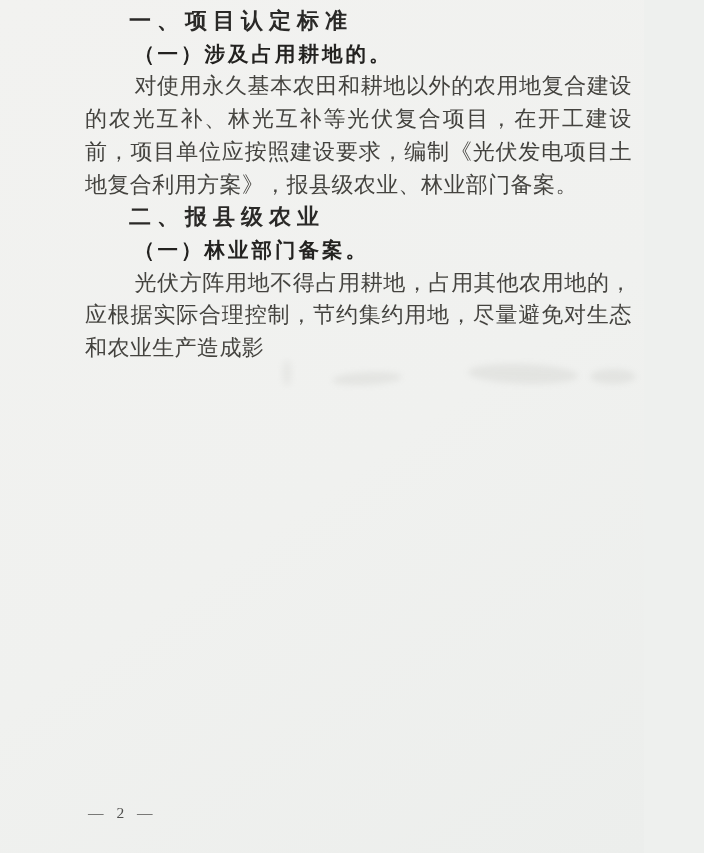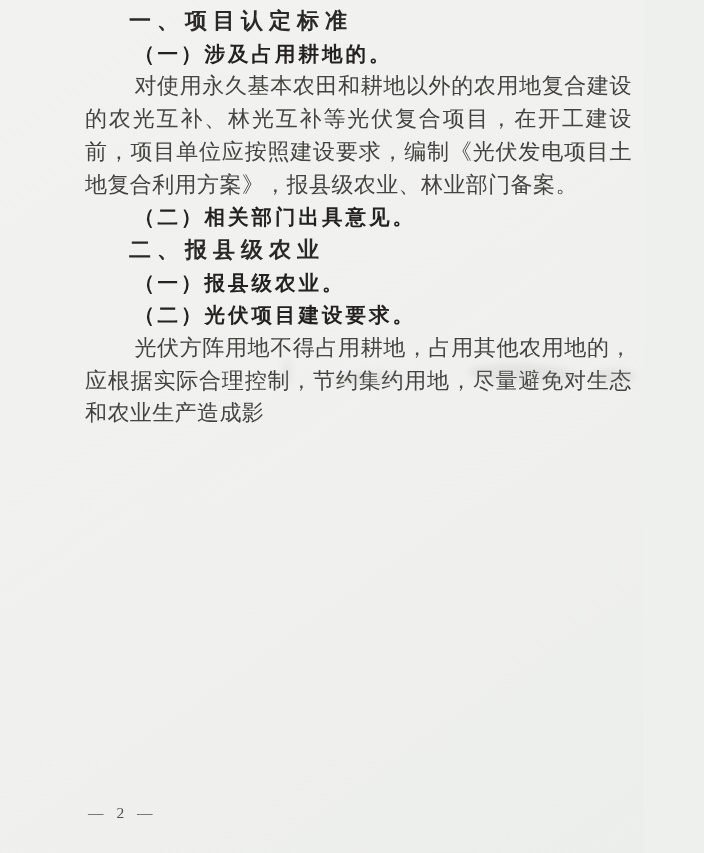--- a/index.html
+++ b/index.html
@@ -84,29 +84,27 @@
 <div class="page">
 
   <div class="content">
 
     <h2 class="sec-heading">一、项目认定标准</h2>
 
     <h3 class="sub-heading">（一）涉及占用耕地的。</h3>
 
     <p class="para">对使用永久基本农田和耕地以外的农用地复合建设的农光互补、林光互补等光伏复合项目，在开工建设前，项目单位应按照建设要求，编制《光伏发电项目土地复合利用方案》，报县级农业、林业部门备案。</p>
 
-    <h3 class="sub-heading">（二）相关部门出具意见。</h3>
 
 
     <h2 class="sec-heading">二、报县级农业</h2>
 
-    <h3 class="sub-heading">（一）报县级农业。</h3>
+    <h3 class="sub-heading">（一）林业部门备案。</h3>
 
 
-    <h3 class="sub-heading">（二）光伏项目建设要求。</h3>
 
     <p class="para">光伏方阵用地不得占用耕地，占用其他农用地的，应根据实际合理控制，节约集约用地，尽量避免对生态和农业生产造成影</p>
 
   </div>
 
   <div class="smudge smudge-1"></div>
   <div class="smudge smudge-2"></div>
   <div class="smudge smudge-3"></div>
   <div class="smudge smudge-4"></div>
 

